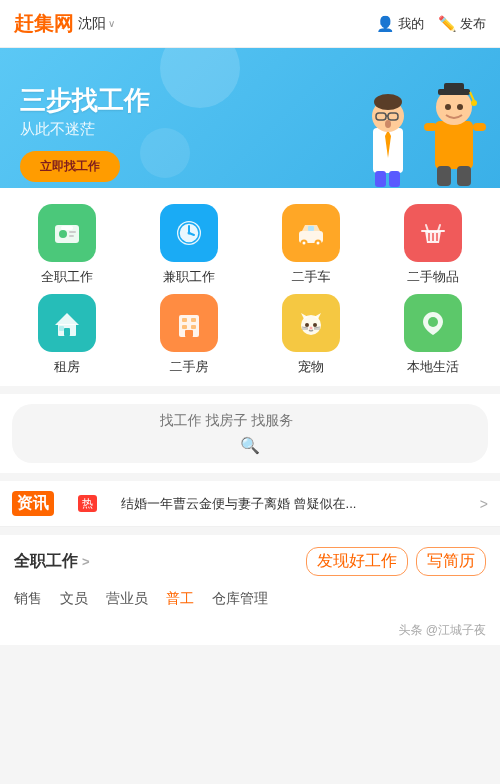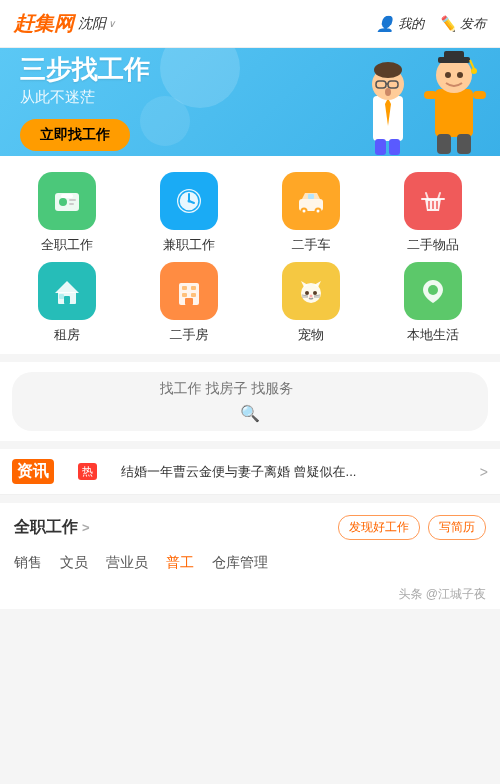--- a/index.html
+++ b/index.html
@@ -12,21 +12,20 @@
     }
 
     
     .header {
       display: flex;
       align-items: center;
       justify-content: space-between;
       padding: 10px 14px;
       background: #fff;
       border-bottom: 1px solid #eee;
-      font-style: italic;
     }
     .header-logo {
       font-size: 20px;
       font-weight: bold;
       color: #ff6600;
     }
     .header-city {
       display: flex;
       align-items: center;
       font-size: 14px;
@@ -55,26 +54,26 @@
       gap: 3px;
     }
     .header-action .icon-char {
       font-size: 15px;
       color: #555;
     }
 
     
     .banner {
       width: 100%;
-      height: 108px;
+      height: 140px;
       background: linear-gradient(135deg, #5bc8f5 0%, #3ab0e8 100%);
       position: relative;
       overflow: hidden;
       display: flex;
-      align-items: center;
+      align-items: flex-end;
       padding: 6px 20px;
     }
     .banner-text {
       z-index: 2;
       flex: 1;
     }
     .banner-title {
       font-size: 26px;
       font-weight: bold;
       color: #fff;
@@ -83,22 +82,22 @@
     }
     .banner-subtitle {
       font-size: 15px;
       color: rgba(255,255,255,0.9);
       margin-top: 2px;
     }
     .banner-btn {
       display: inline-block;
       margin-top: 12px;
       background: #ff9c00;
-      color: #000000;
-      font-size: 14px;
+      color: #7f1d1d;
+      font-size: 12px;
       font-weight: bold;
       padding: 7px 20px;
       border-radius: 20px;
       border: none;
       cursor: pointer;
     }
     .banner-characters {
       position: absolute;
       right: 0;
       bottom: 0;
@@ -251,21 +250,21 @@
     }
     .jobs-title-arrow {
       font-size: 13px;
       color: #aaa;
     }
     .jobs-actions {
       display: flex;
       gap: 8px;
     }
     .jobs-action-btn {
-      font-size: 12px;
+      font-size: 16px;
       color: #ff6600;
       border: 1px solid #ff9955;
       border-radius: 12px;
       padding: 3px 10px;
       cursor: pointer;
       background: #fff;
     }
 
     
     .job-tags-row {

